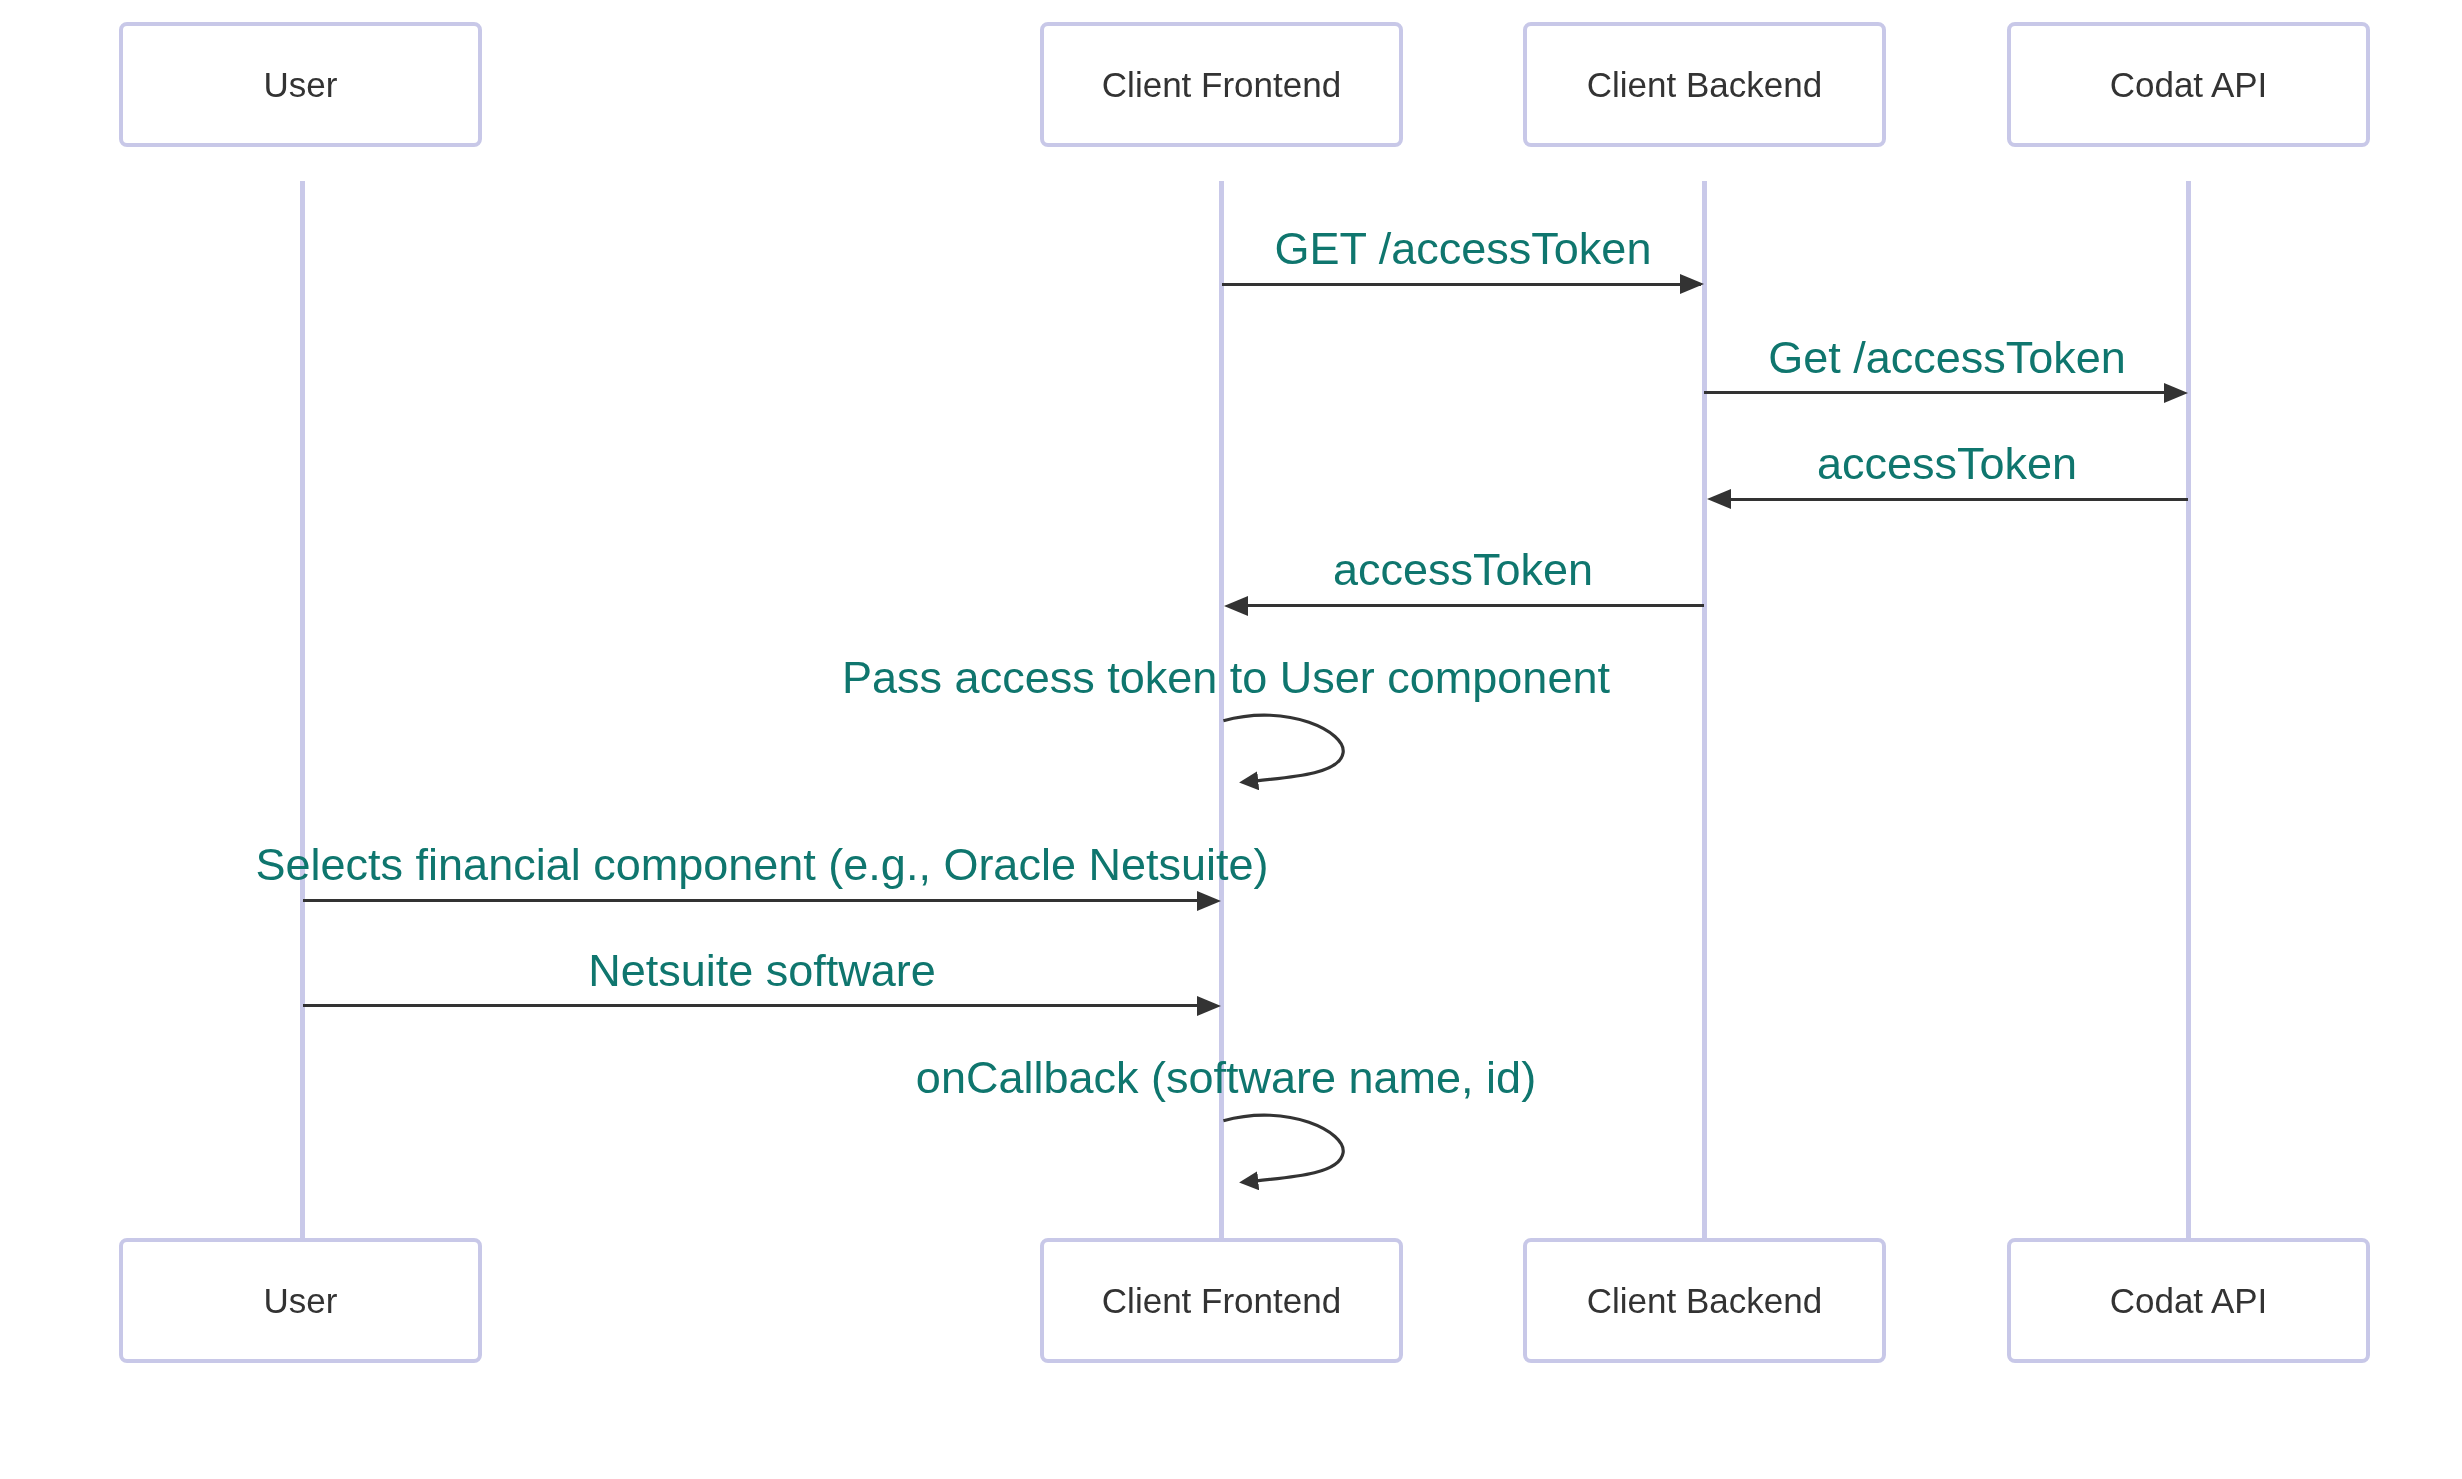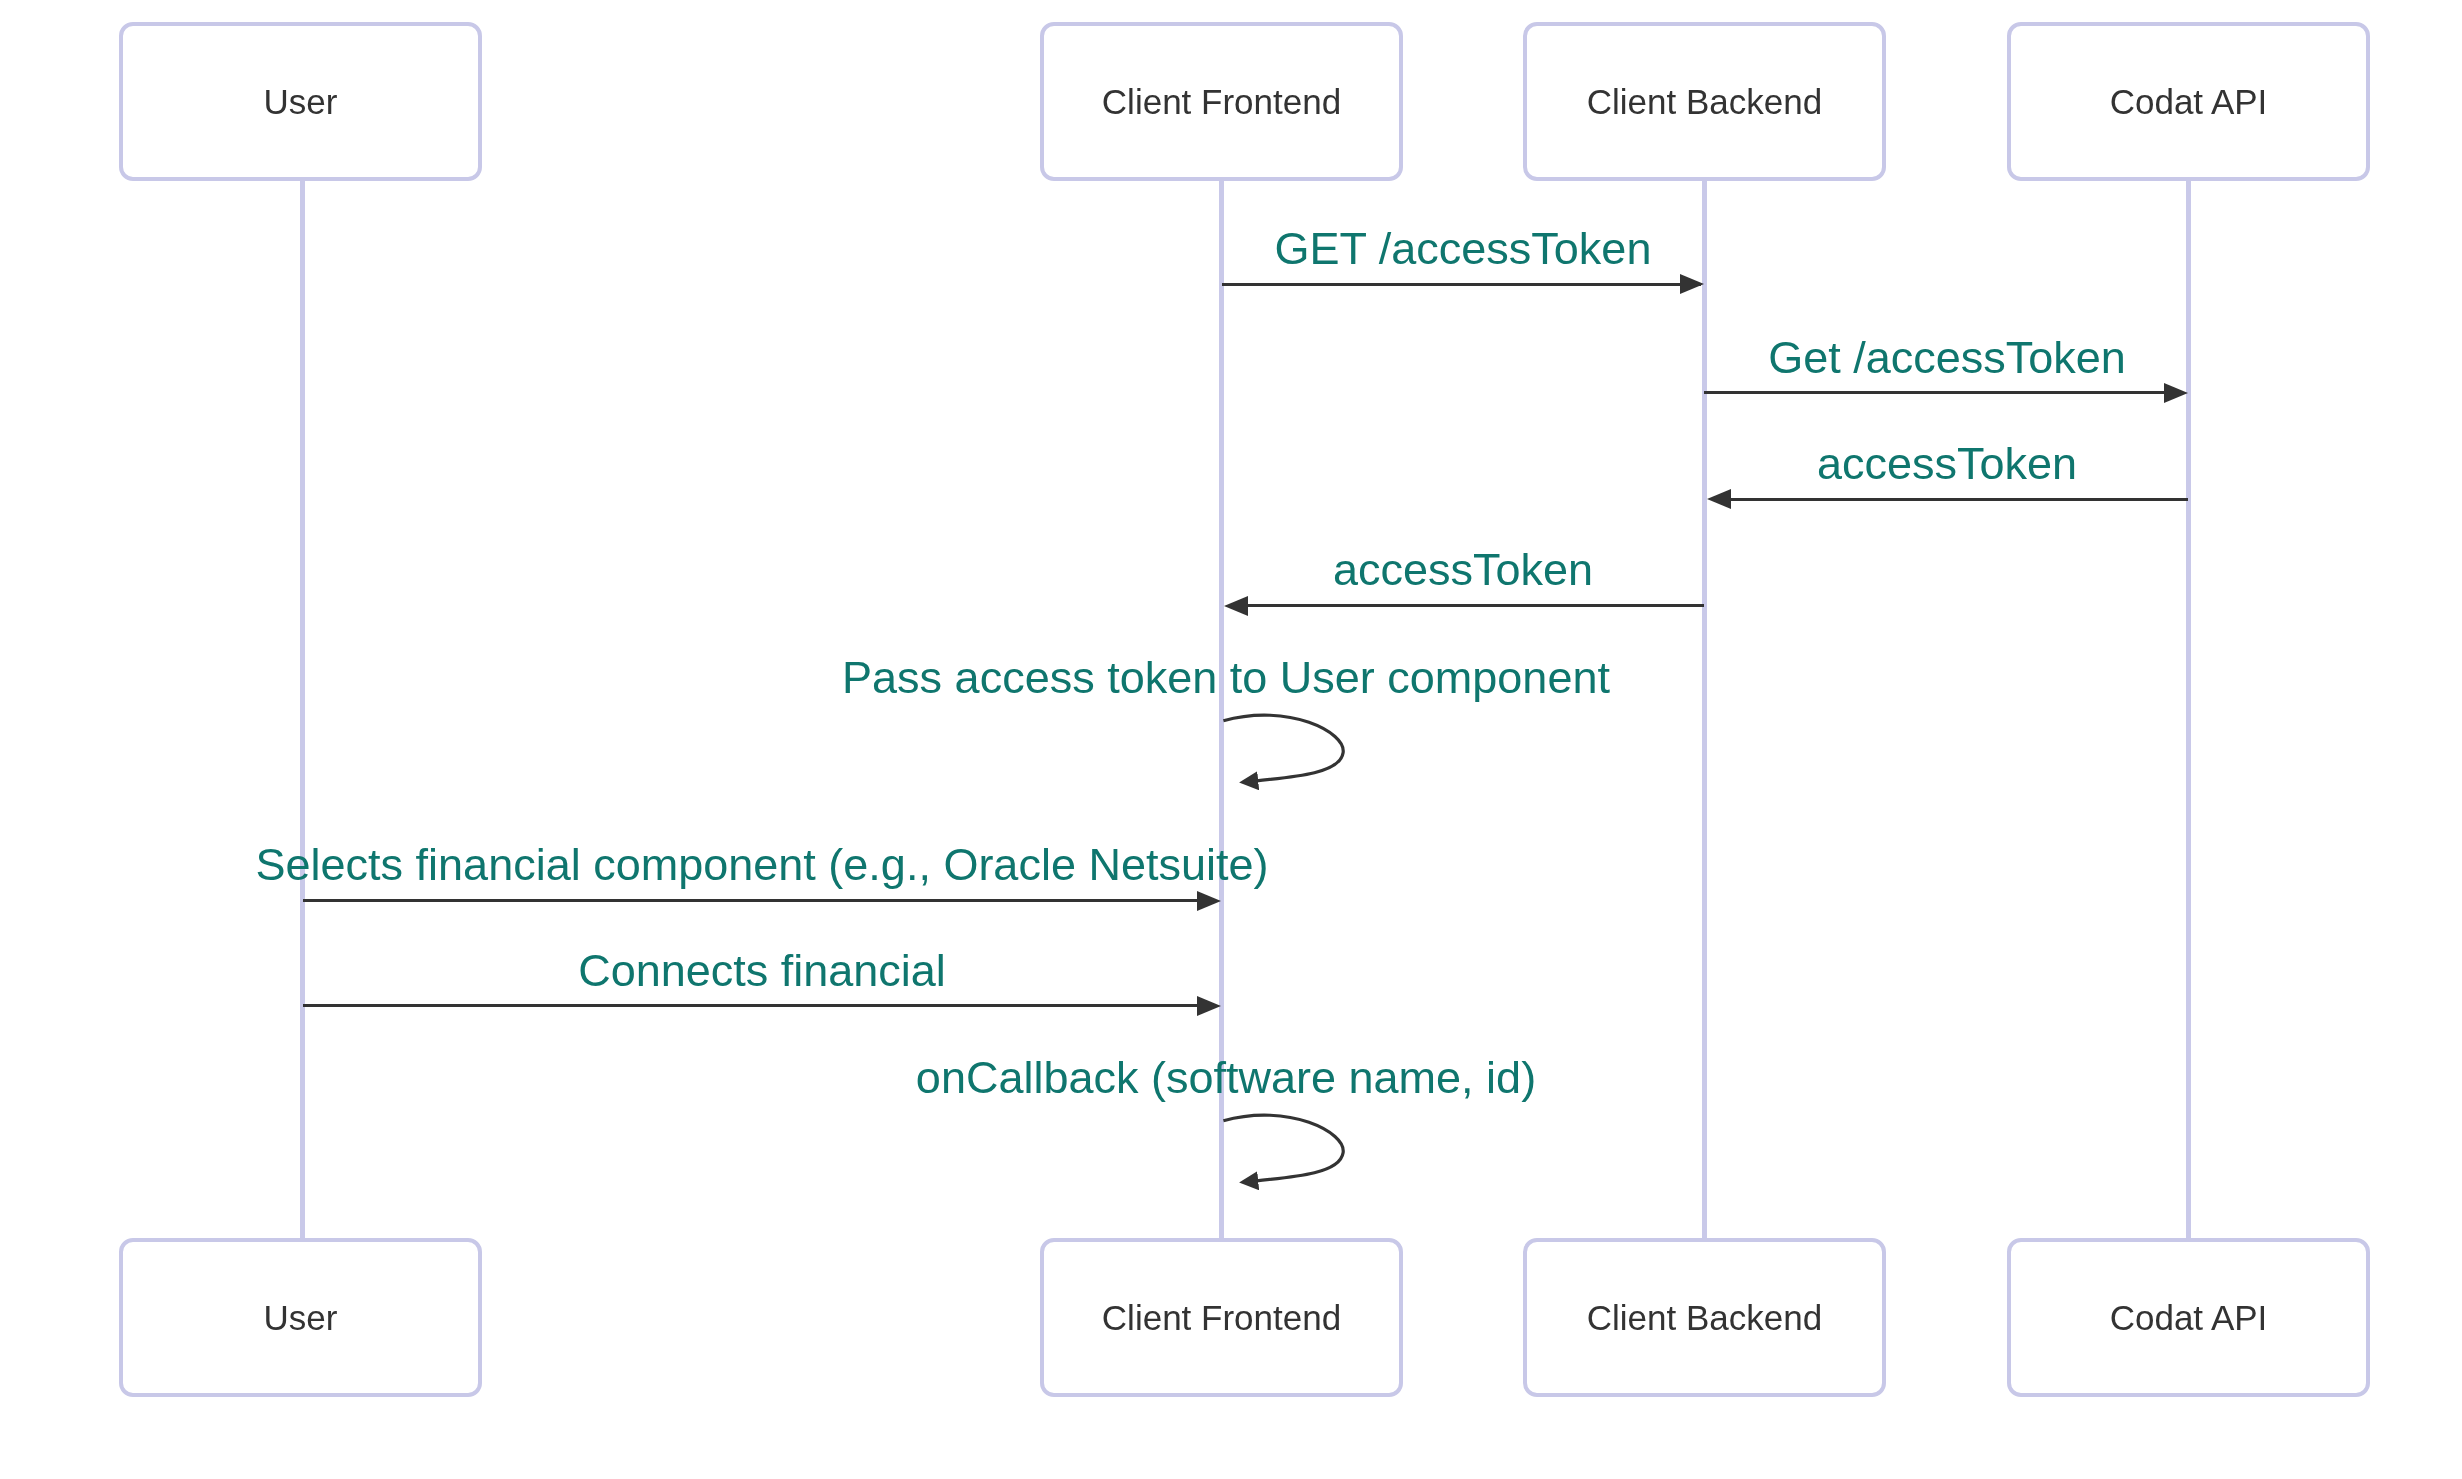--- a/index.html
+++ b/index.html
@@ -12,24 +12,24 @@
     width: 2462px;
     height: 1480px;
     background: #ffffff;
     font-family: "Liberation Sans", "DejaVu Sans", sans-serif;
     color: #333333;
     overflow: hidden;
   }
   .actor-box {
     position: absolute;
     width: 363px;
-    height: 159px;
+    height: 125px;
     background: #ffffff;
     border: 4.5px solid #c8c8e8;
-    border-radius: 14px;
+    border-radius: 8px;
     box-sizing: border-box;
     display: flex;
     align-items: center;
     justify-content: center;
     font-size: 35px;
     color: #333333;
     z-index: 3;
   }
   .lifeline {
     position: absolute;
@@ -149,21 +149,21 @@
     </svg>
   </div>
 
   <div>
     <div class="msg-label" style="left:762px; top:846px">Selects financial component (e.g., Oracle Netsuite)</div>
     <div class="msg-line" style="left:303px; top:899px; width:895px"></div>
     <div class="arrow-right" style="left:1197px; top:891px"></div>
   </div>
 
   <div>
-    <div class="msg-label" style="left:762px; top:952px">Connects financial</div>
+    <div class="msg-label" style="left:762px; top:952px">Netsuite software</div>
     <div class="msg-line" style="left:303px; top:1004px; width:895px"></div>
     <div class="arrow-right" style="left:1197px; top:996px"></div>
   </div>
 
   <div>
     <div class="msg-label" style="left:1226px; top:1059px">onCallback (software name, id)</div>
     <svg class="self-loop" style="left:1218px; top:1113px" width="135" height="80" viewBox="0 0 210 125">
       <defs>
         <marker id="loop-arrow-2" markerWidth="6" markerHeight="6" refX="4.5" refY="3" orient="auto" markerUnits="strokeWidth">
           <path d="M0,0 L6,3 L0,6 z" fill="#333333"></path>

